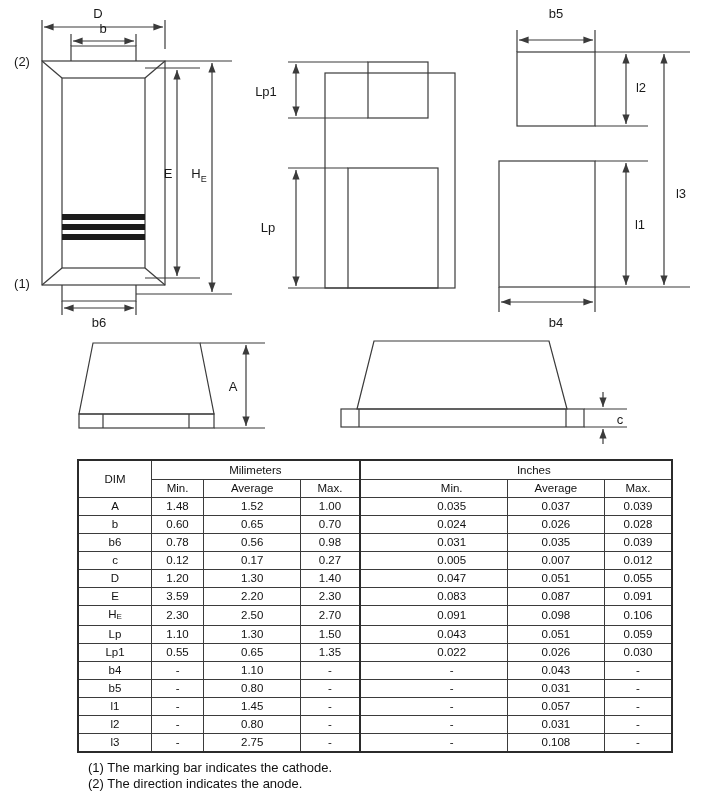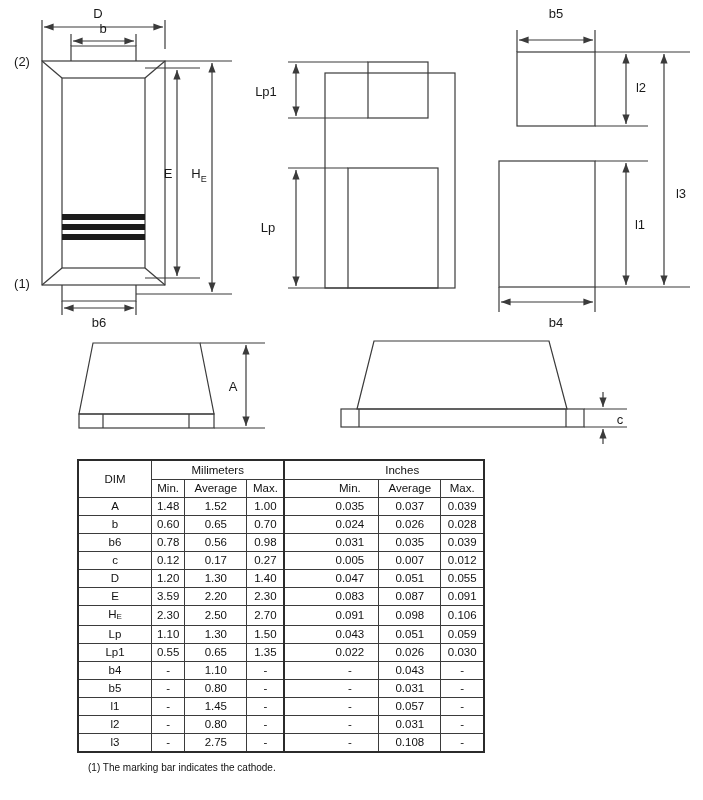--- a/index.html
+++ b/index.html
@@ -23,21 +23,21 @@
     height: 455px;
   }
   #dimension-table-wrap {
     position: absolute;
     left: 77px;
     top: 459px;
     width: 516px;
   }
   table.dim-table {
     border-collapse: collapse;
-    width: 408px;
+    width: 596px;
     font-size: 11.5px;
     color: #111;
   }
   table.dim-table th,
   table.dim-table td {
     border: 1px solid #3b3b3b;
     text-align: center;
     padding: 0;
     height: 17px;
     line-height: 17px;
@@ -62,21 +62,21 @@
     border: 2px solid #2b2b2b;
   }
   sub {
     font-size: 8px;
     vertical-align: -1px;
   }
   #notes {
     position: absolute;
     left: 88px;
     top: 760px;
-    font-size: 10px;
+    font-size: 13px;
     line-height: 16px;
     color: #111;
   }
   #notes div {
     white-space: nowrap;
   }
   .dim-label {
     font-size: 13px;
     fill: #1a1a1a;
     font-family: "Liberation Sans", sans-serif;
@@ -382,13 +382,14 @@
           <td class="thick-left">-</td>
           <td>0.108</td>
           <td>-</td>
         </tr>
       </tbody>
   </table>
 </div>
 
 <div id="notes">
   <div>(1) The marking bar indicates the cathode.</div>
+  <div>(2) The direction indicates the anode.</div>
 </div>
 
 </body></html>

